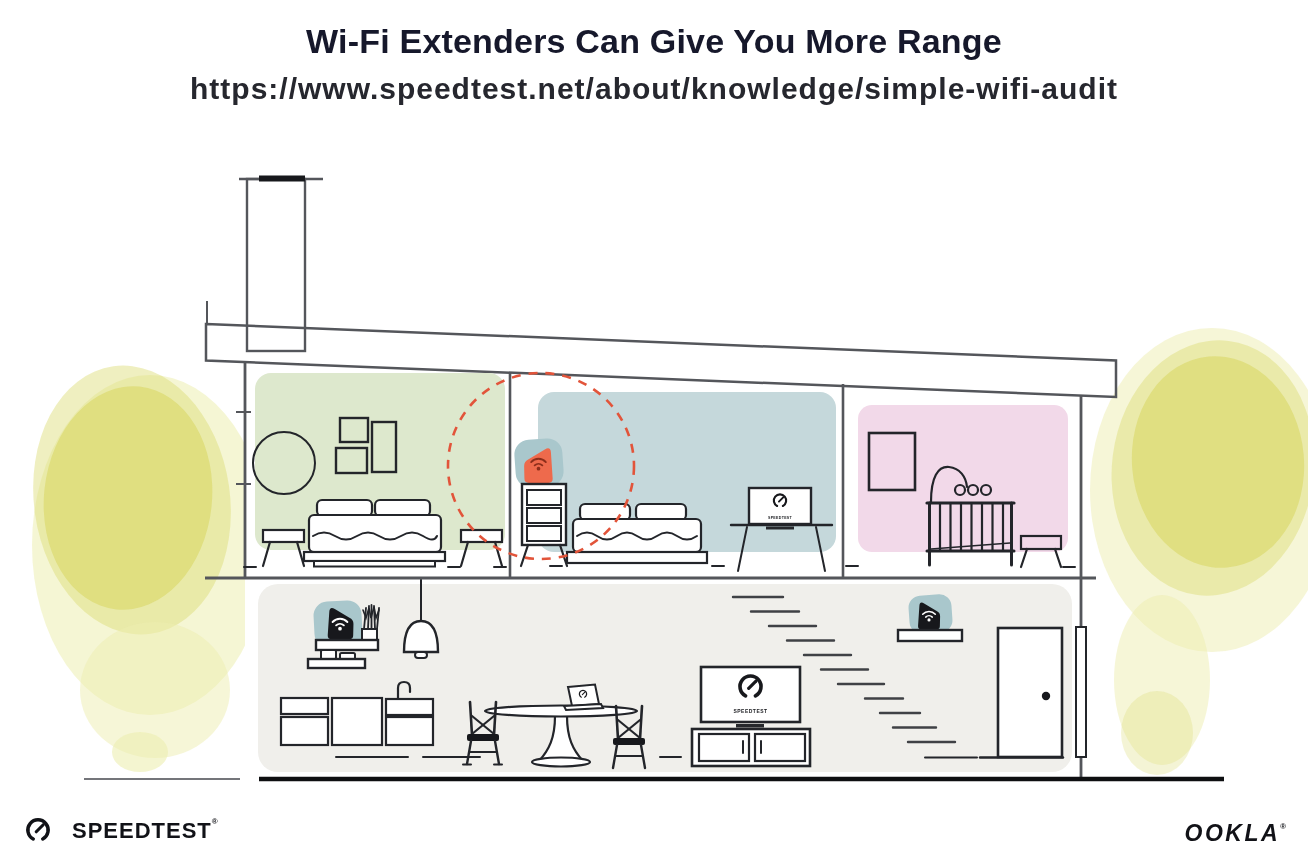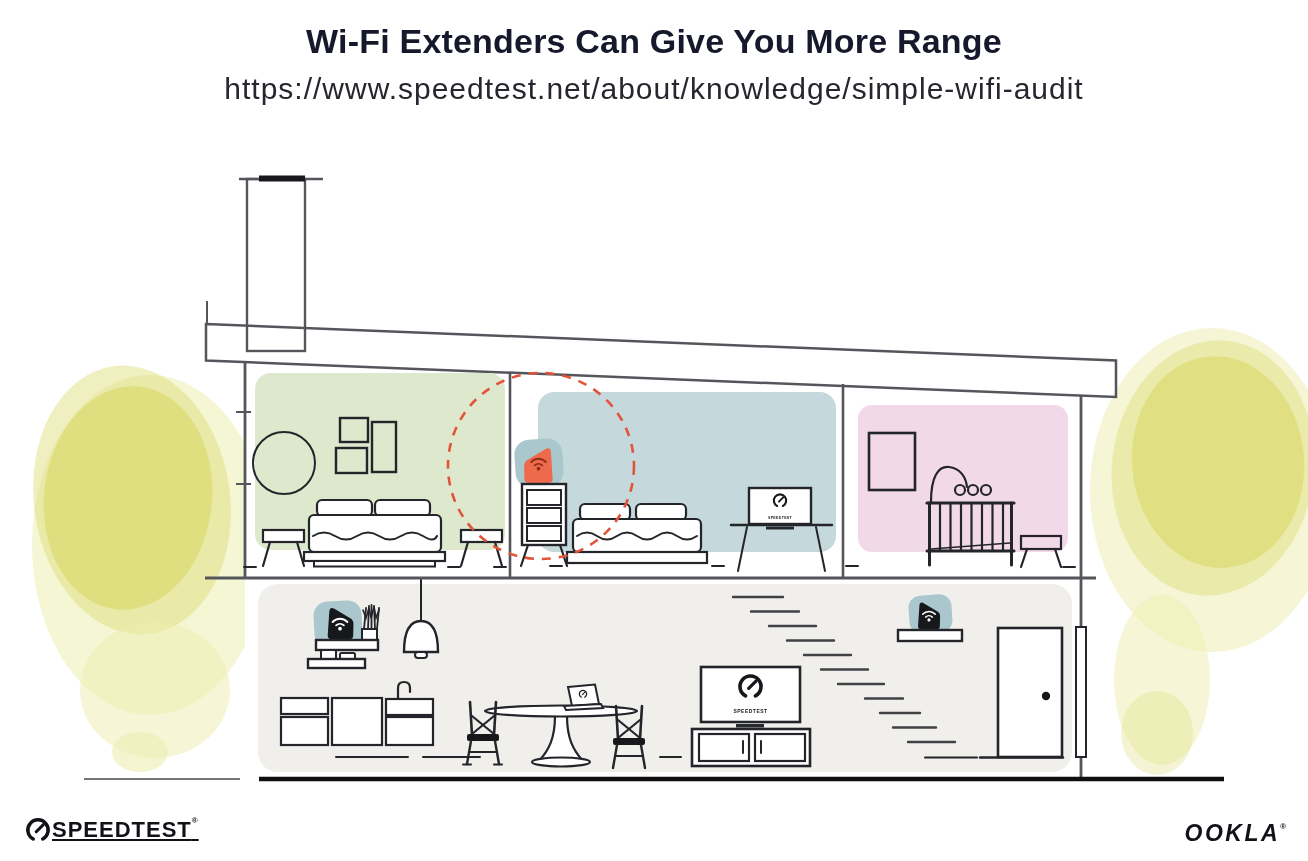--- a/index.html
+++ b/index.html
@@ -1,28 +1,28 @@
 <!DOCTYPE html>
 <html style="--page-bg: #ffffff; --title-text: #16182b; --url-text: #26272e; --line-dark: #23252a; --line-structure: #54565b; --room-green: #dde8cd; --room-blue: #c5d8db; --room-pink: #f2d9e9; --floor-gray: #f0efeb; --router-blob-teal: #a9c7cc; --extender-orange: #ee6a4c; --extender-wifi-dark: #8c2e1b; --range-circle-red: #e2543a; --tree-yellow: #dcdb73; --tree-yellow-light: #edeeb0; --logo-black: #111217;"><head>
 <meta charset="utf-8">
 <style>
   html,body{margin:0;padding:0;background:#fff;}
   #page{position:relative;width:1308px;height:861px;background:var(--page-bg,#fff);overflow:hidden;
         font-family:"Liberation Sans",sans-serif;}
   .hdr{position:absolute;left:0;width:1308px;text-align:center;}
   #title{top:22px;font-size:34px;font-weight:700;letter-spacing:.2px;color:var(--title-text,#16182b);}
-  #url{top:72px;font-size:30px;font-weight:400;letter-spacing:1px;color:var(--url-text,#26272e);}
+  #url{top:72px;font-size:30px;font-weight:700;letter-spacing:1px;color:var(--url-text,#26272e);}
   #art{position:absolute;left:0;top:0;}
   svg text{font-family:"Liberation Sans",sans-serif;}
   .struct{stroke:var(--line-structure,#54565b);fill:none;}
   .ln{stroke:var(--line-dark,#23252a);fill:none;stroke-linecap:round;}
   .fw{fill:#fff;stroke:var(--line-dark,#23252a);}
   .tvlabel{font-size:5px;font-weight:700;letter-spacing:.5px;fill:#1b1c20;text-anchor:middle;}
   .tvlabel.small{font-size:3.6px;letter-spacing:.3px;}
-  #footer-left{position:absolute;left:24px;top:816px;display:flex;align-items:flex-start;gap:0;color:var(--logo-black,#111217);text-decoration:underline;}
+  #footer-left{position:absolute;left:24px;top:816px;display:flex;align-items:center;gap:20px;color:var(--logo-black,#111217);}
   #footer-left .word{font-size:22px;font-weight:800;letter-spacing:1px;}
   #footer-left sup{font-size:8px;vertical-align:14px;}
   #footer-right{position:absolute;right:22px;top:820px;color:var(--logo-black,#111217);
                 font-size:23px;font-weight:700;letter-spacing:2.5px;font-style:italic;}
   #footer-right sup{font-size:8px;vertical-align:12px;letter-spacing:0;}
 </style>
 </head>
 <body>
 
 <div id="page">

